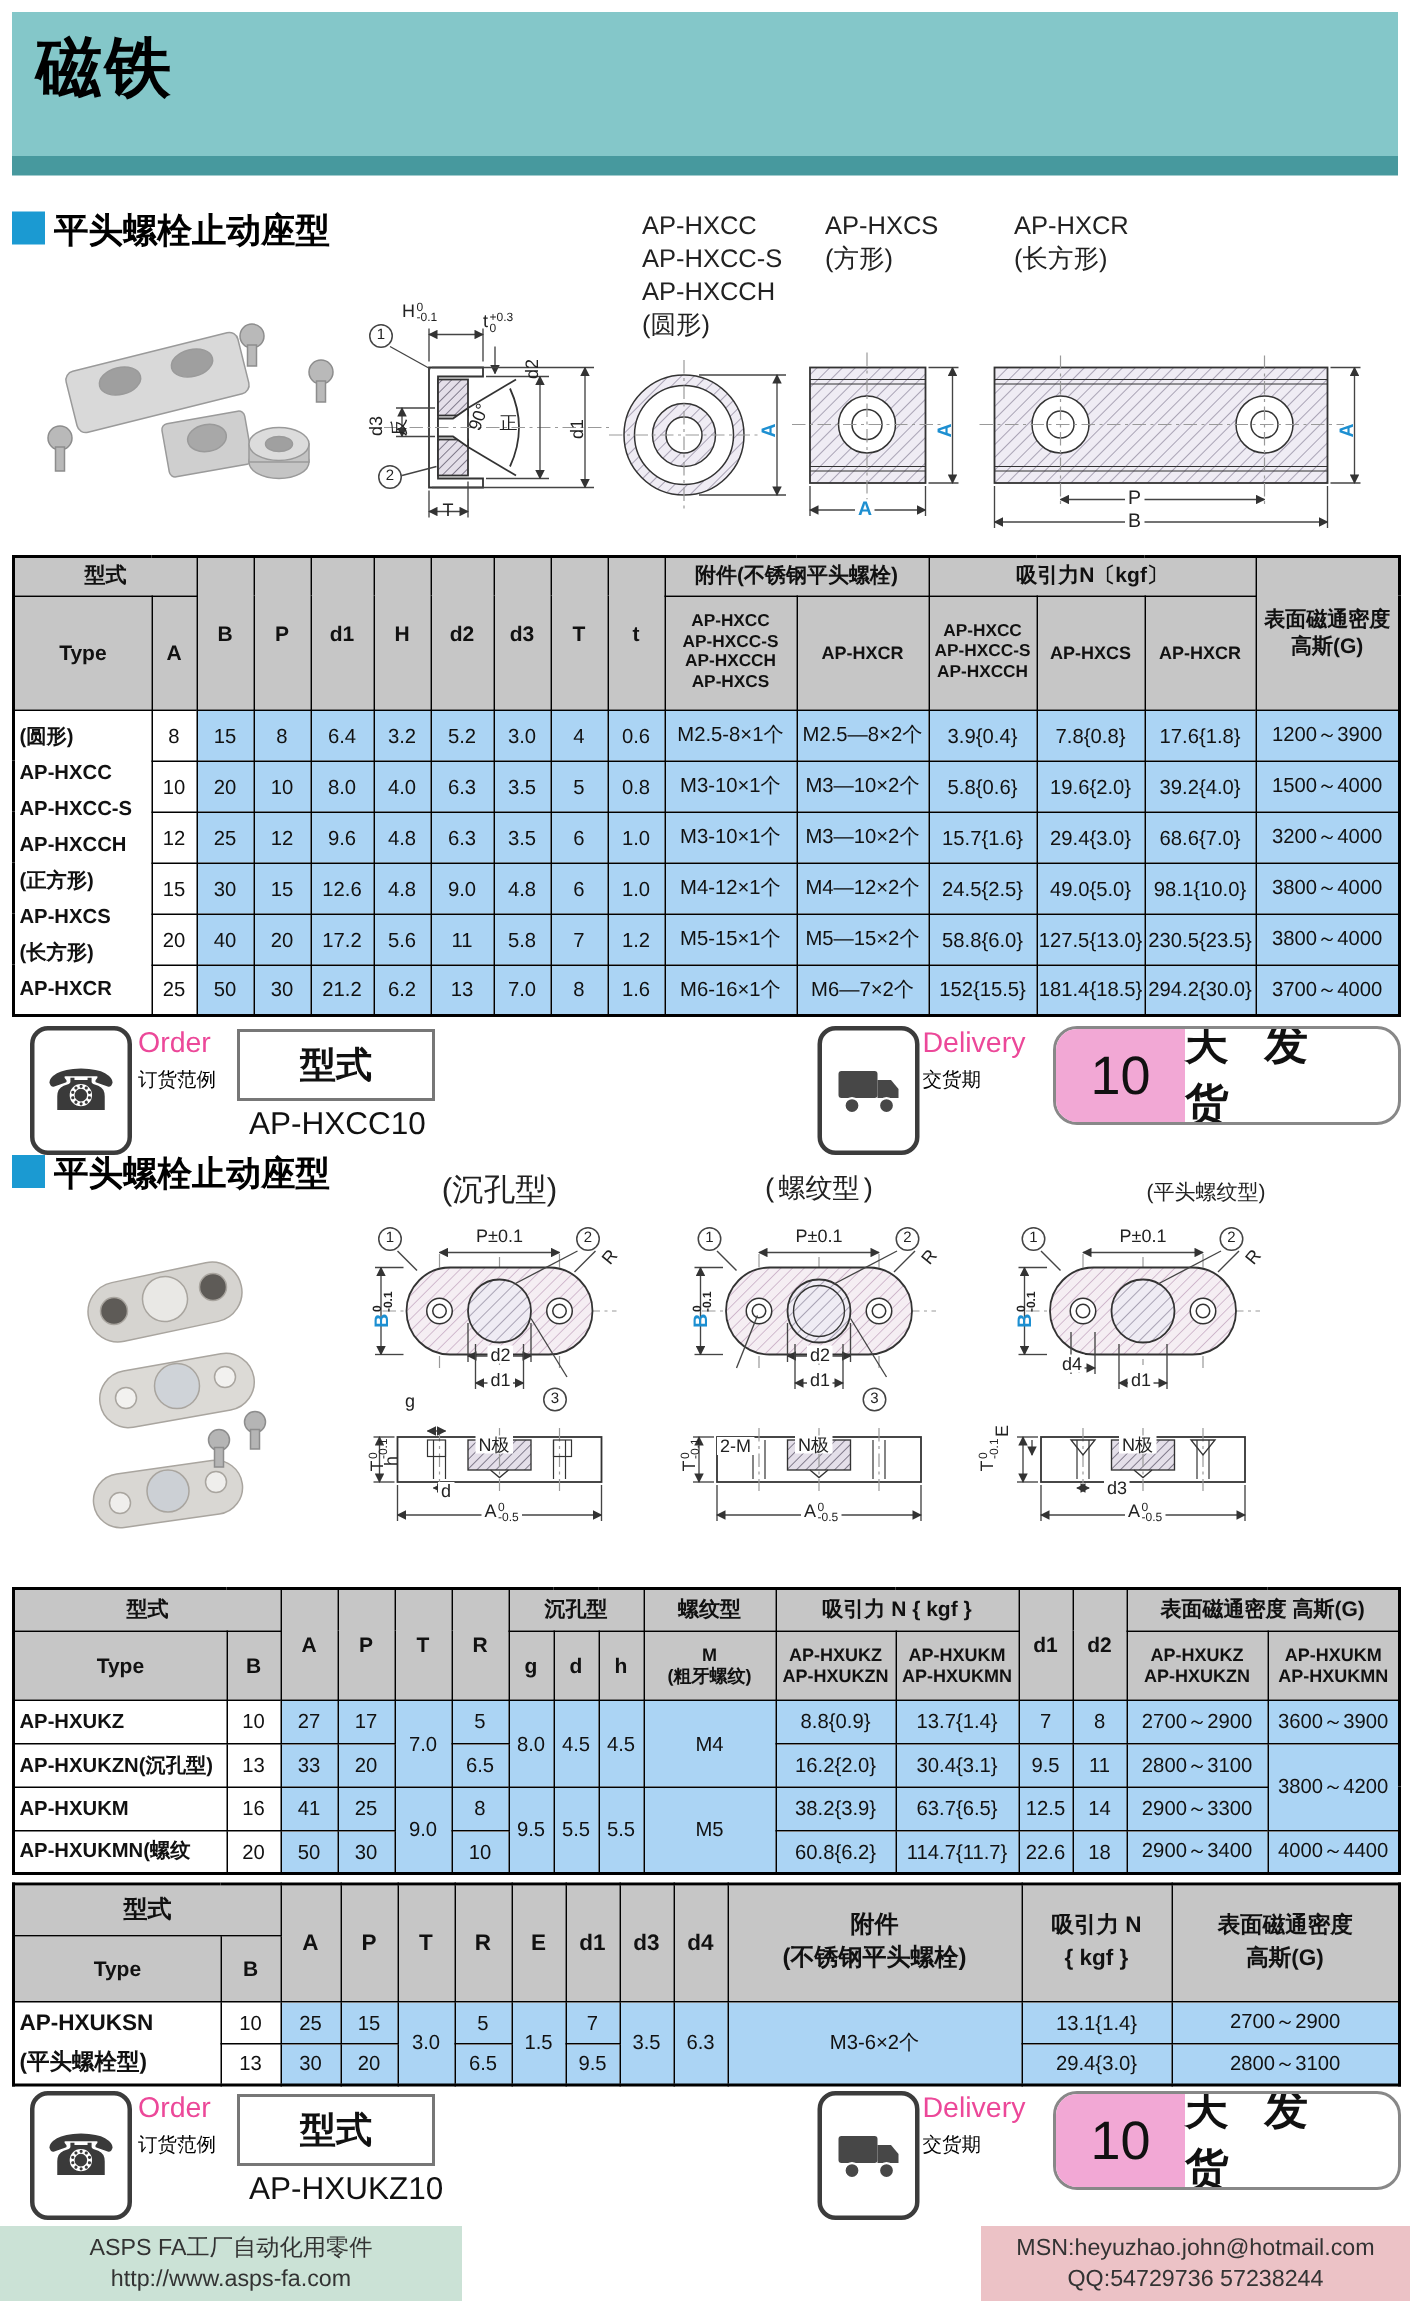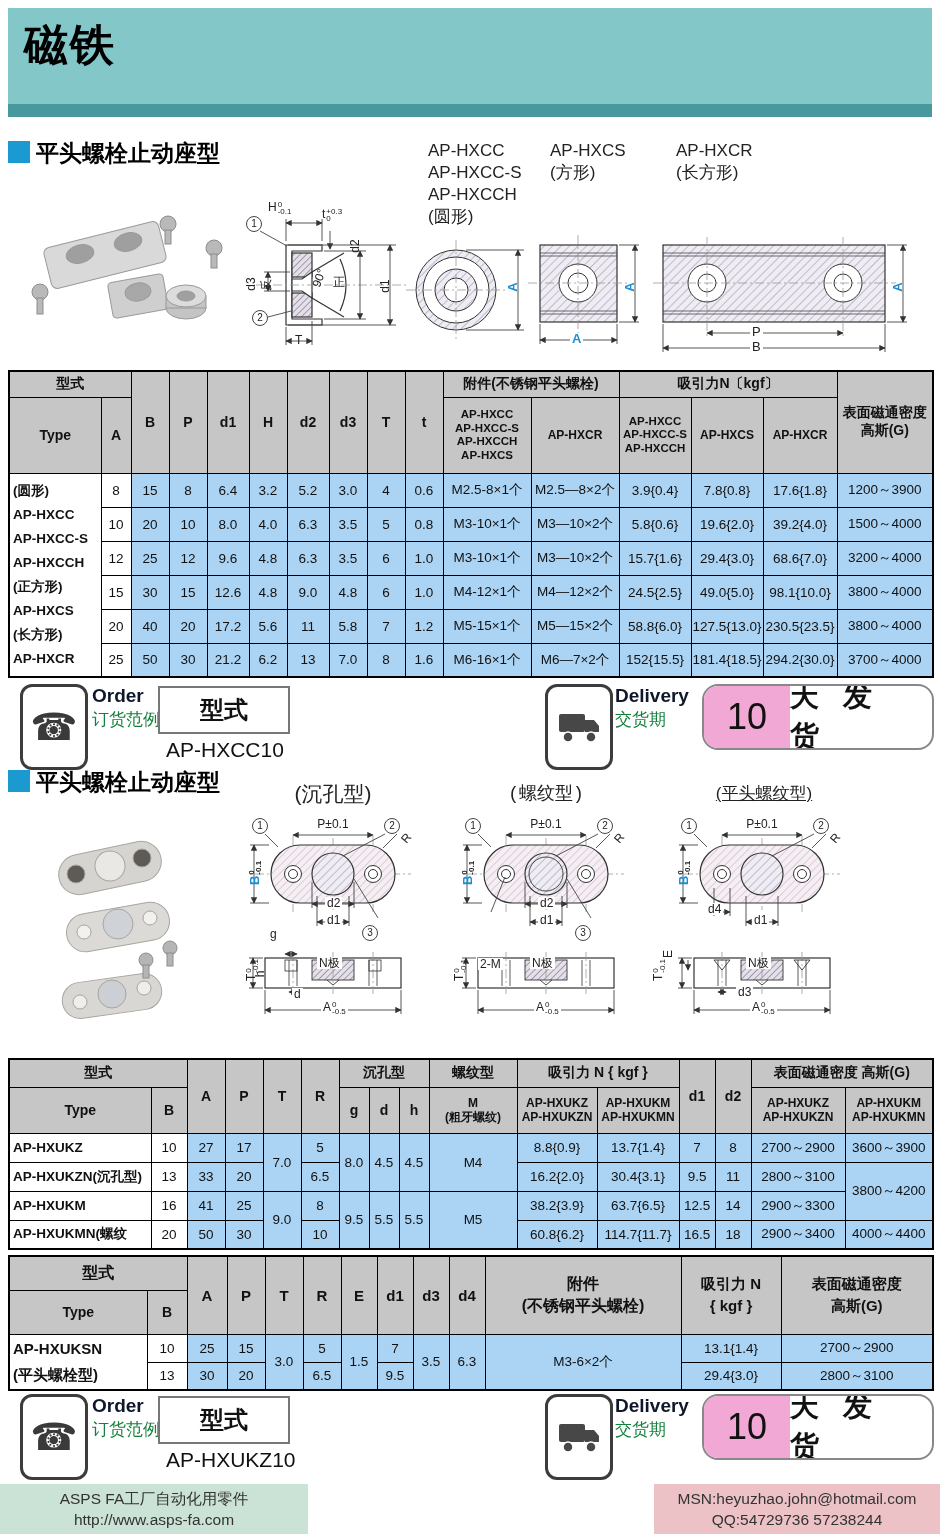--- a/index.html
+++ b/index.html
@@ -33,22 +33,22 @@
   .sub{font-size:11.5px;line-height:13.5px;white-space:pre-line;}
   .sub2{font-size:12px;line-height:14px;white-space:pre-line;}
   .bl{background:#abd4f4;}
   .wh{background:#fff;}
   .typec{background:#fff;text-align:left;font-weight:bold;font-size:13.5px;padding-left:3px;
          white-space:pre-line;line-height:24px;}
   .pre{white-space:pre-line;}
   
   .iconbox{position:absolute;width:62px;height:80px;border:3px solid #3c3c3c;border-radius:12px;
            display:flex;align-items:center;justify-content:center;background:#fff;}
-  .otxt1{font-size:19px;color:#0f172a;font-weight:bold;}
-  .otxt2{font-size:17px;color:#15803d;}
+  .otxt1{font-size:19px;color:#ec4899;}
+  .otxt2{font-size:13px;color:#000000;}
   .typbox{position:absolute;width:128px;height:44px;border:2px solid #777;background:#fff;
           display:flex;align-items:center;justify-content:center;font-size:24px;font-weight:bold;}
   .example{position:absolute;font-size:21px;color:#111;}
   .pill{position:absolute;width:228px;height:62px;border:2px solid #888;border-radius:16px;
         background:#fff;display:flex;overflow:hidden;}
   .pillpink{width:86px;background:#f2a8d5;display:flex;align-items:center;justify-content:center;
             font-size:36px;color:#111;}
   .pilltxt{flex:1;display:flex;align-items:center;justify-content:center;font-size:29px;
            font-weight:bold;letter-spacing:8px;color:#111;}
   
@@ -536,21 +536,21 @@
       <polygon points="32,2 48,2 40,12" fill="none" stroke="#333" stroke-width="0.9"></polygon>
       <g stroke="#444" stroke-width="0.9">
         <line x1="-44" y1="34" x2="-36" y2="34" marker-start="url(#ar)" marker-end="url(#ar)"></line>
         <line x1="-74" y1="2" x2="-74" y2="12" marker-end="url(#ar)"></line>
       </g>
     </g>
   </svg>
 
   <span class="lbl" style="left:333px;top:788px;transform:translateX(-50%);font-size:21px;">(沉孔型)</span>
   <span class="lbl" style="left:546px;top:788px;transform:translateX(-50%);font-size:18px;font-family:Liberation Mono, monospace;">(螺纹型)</span>
-  <span class="lbl" style="left:764px;top:788px;transform:translateX(-50%);font-size:17px;text-decoration:underline;">(平头螺纹型)</span>
+  <span class="lbl" style="left:804px;top:788px;transform:translateX(-50%);font-size:14px;">(平头螺纹型)</span>
 
   <span class="lbl wbg" style="left:333px;top:818px;transform:translateX(-50%);">P±0.1</span>
   <span class="lbl wbg" style="left:546px;top:818px;transform:translateX(-50%);">P±0.1</span>
   <span class="lbl wbg" style="left:762px;top:818px;transform:translateX(-50%);">P±0.1</span>
 
   <span class="lbl rv blue" style="left:243px;top:866px;"><span>B</span><span class="tol" style="color:#222;">0
 -0.1</span></span>
   <span class="lbl rv blue" style="left:456px;top:866px;"><span>B</span><span class="tol" style="color:#222;">0
 -0.1</span></span>
   <span class="lbl rv blue" style="left:672px;top:866px;"><span>B</span><span class="tol" style="color:#222;">0
@@ -700,21 +700,21 @@
       <td class="bl">2900～3300</td>
     </tr>
     <tr style="height:29px;">
       <td class="typec">AP-HXUKMN(螺纹</td>
       <td class="wh">20</td>
       <td class="bl">50</td>
       <td class="bl">30</td>
       <td class="bl">10</td>
       <td class="bl">60.8{6.2}</td>
       <td class="bl">114.7{11.7}</td>
-      <td class="bl">16.5</td>
+      <td class="bl">22.6</td>
       <td class="bl">18</td>
       <td class="bl">2900～3400</td>
       <td class="bl">4000～4400</td>
     </tr>
   </tbody>
     </table>
 
   <table style="left:8px;top:1255px;width:924px;">
     <colgroup>
         <col style="width:138px">

